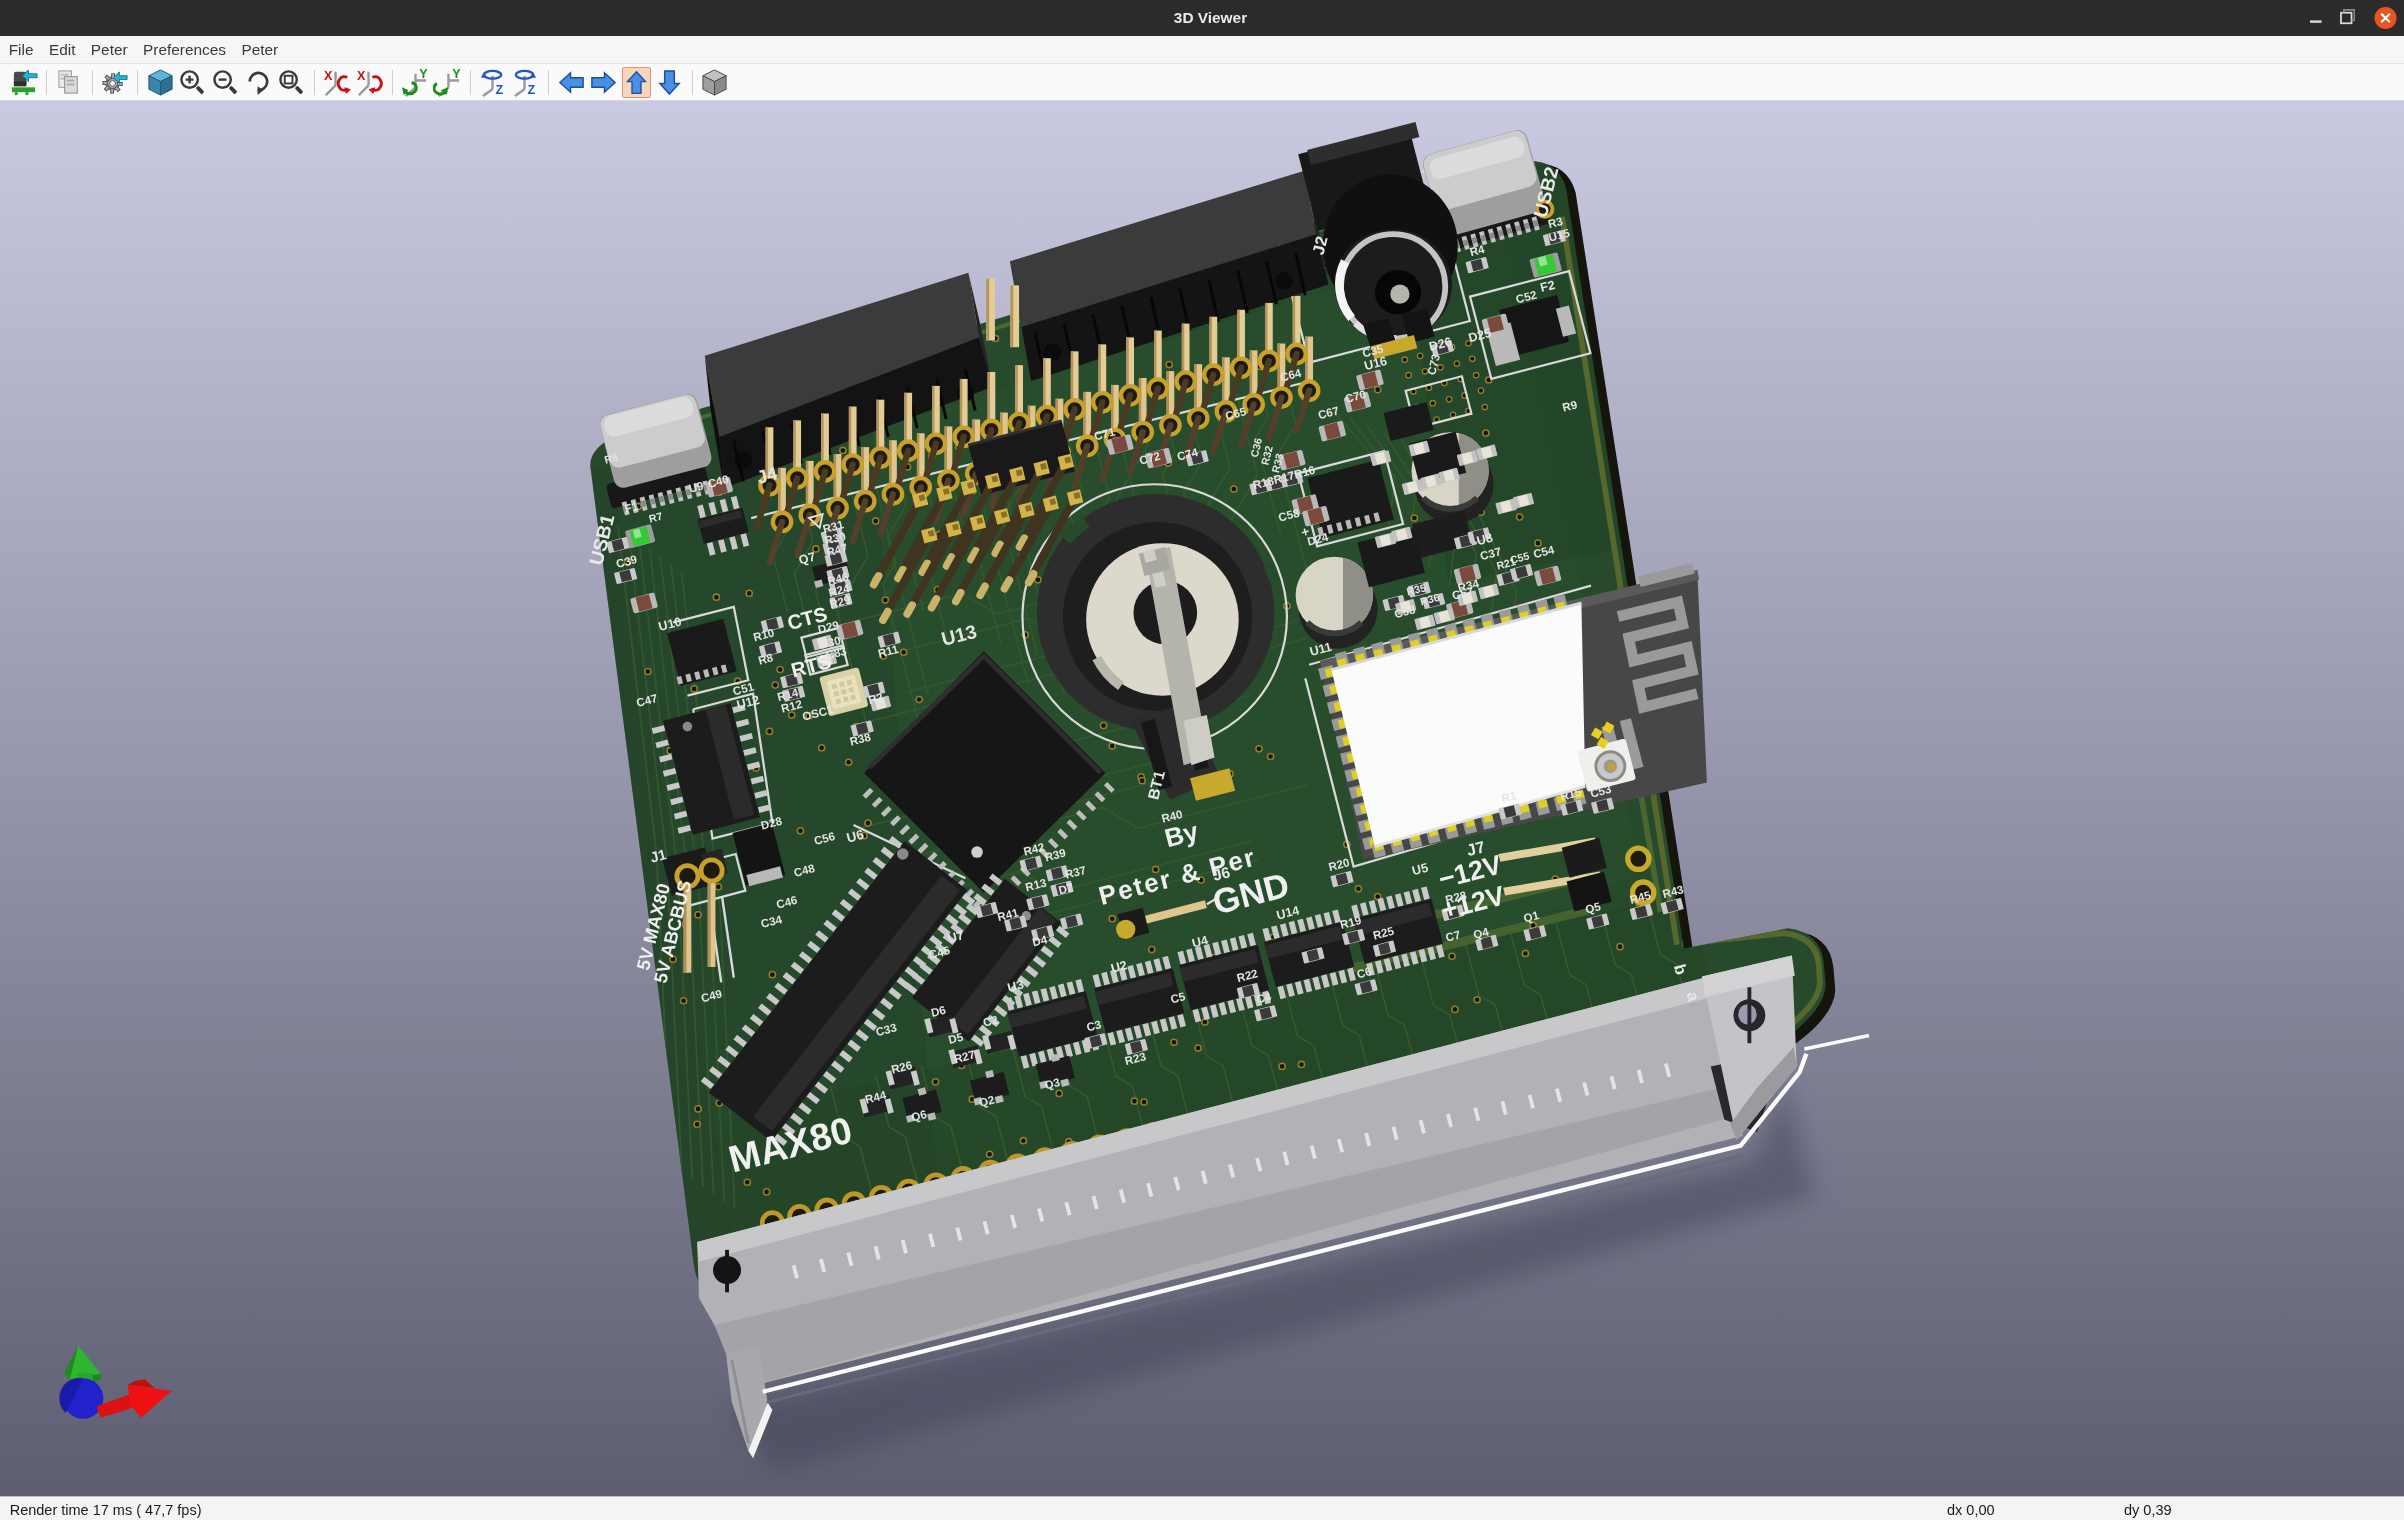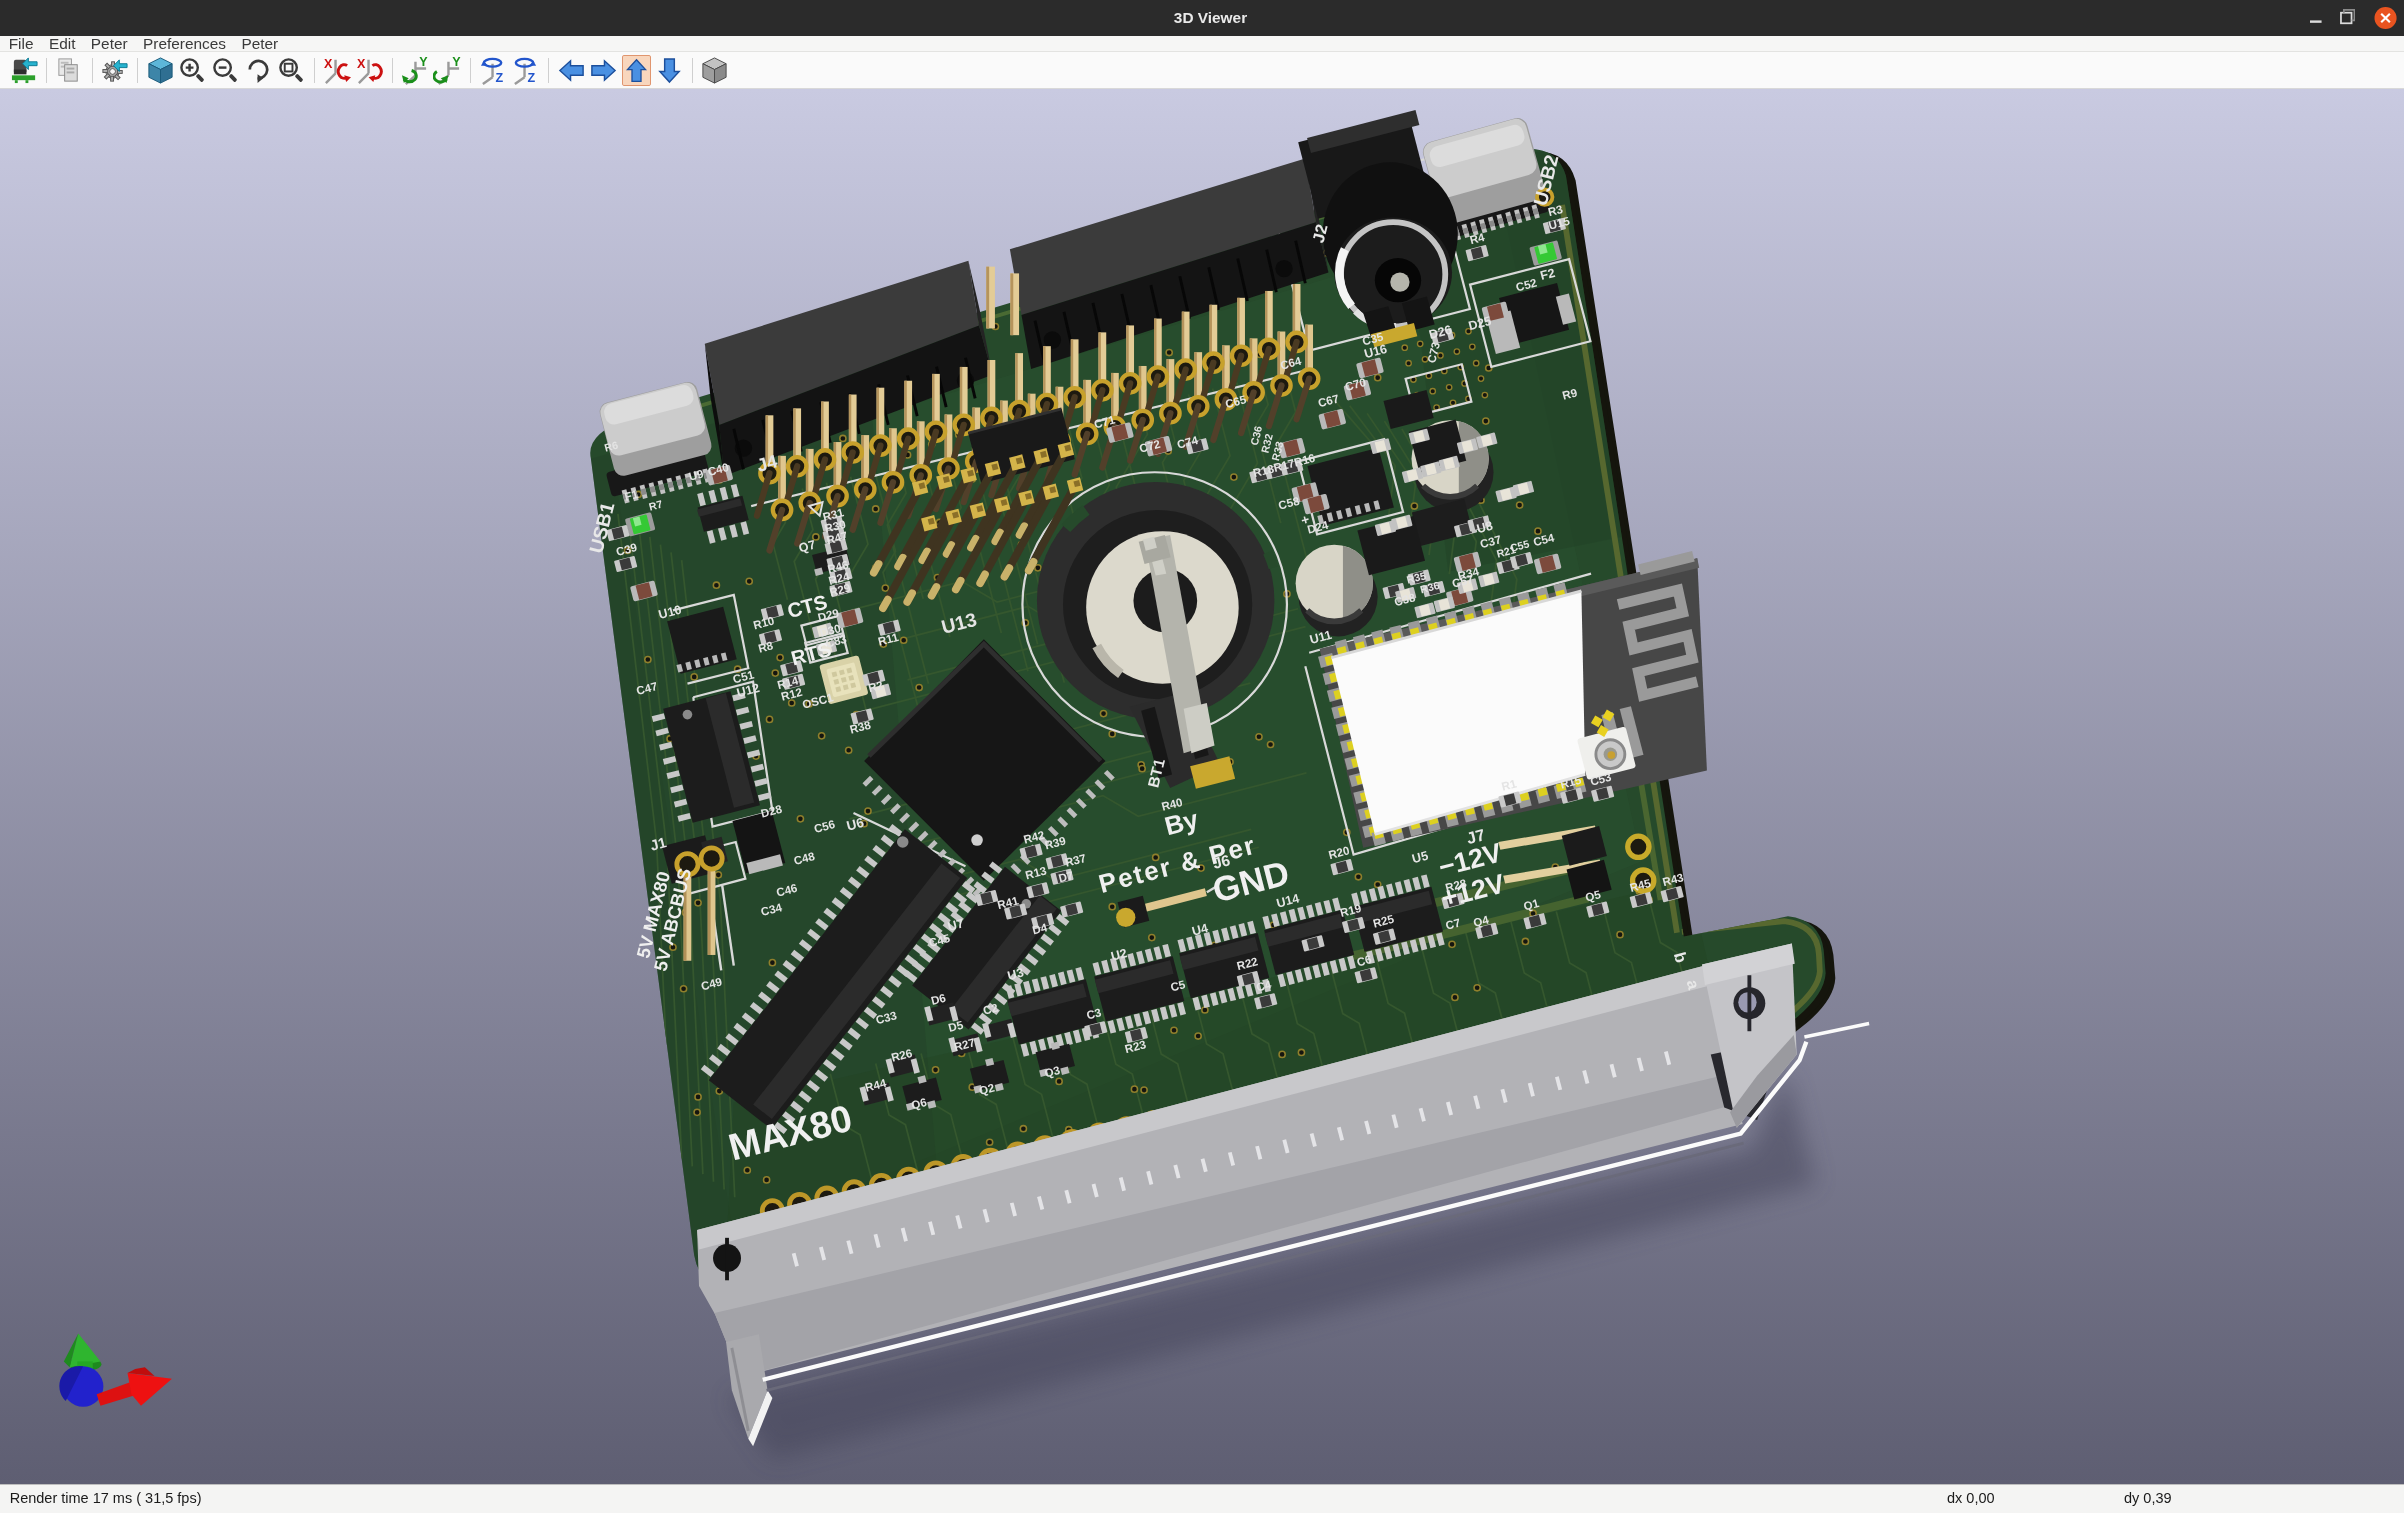--- a/index.html
+++ b/index.html
@@ -1,19 +1,19 @@
 <!DOCTYPE html>
 <html><head><meta charset="utf-8"><style>
 * { margin:0; padding:0; box-sizing:border-box; }
 body { width:2404px; height:1521px; overflow:hidden; font-family:"Liberation Sans", sans-serif; background:#fff; }
 .titlebar { height:36px; background:#2b2b2b; position:relative; }
 .titlebar .t { position:absolute; left:0; right:0; top:0; height:36px; line-height:36px; text-align:center;
   color:#eaeaea; font-size:15.4px; font-weight:bold;margin-left:17px; }
 .wbtn { position:absolute; top:0; height:36px; display:flex; align-items:center; }
-.menubar { height:16px; background:#f6f6f5; display:flex; align-items:center; padding-left:8.7px;
+.menubar { height:28px; background:#f6f6f5; display:flex; align-items:center; padding-left:8.7px;
   font-size:15.4px; color:#3a3a3a; border-bottom:1px solid #e3e3e1; }
 .menubar span { margin-right:15.4px; }
 .toolbar { height:37px; background:#fafafa; display:flex; align-items:center; padding-left:7.7px;
   border-bottom:1px solid #d8d8d8; }
 .ti { height:29px; margin:0 1.9px; display:flex; align-items:center; justify-content:center; }
 .ti.hl { background:#f8d6bd; border:1.4px solid #e0956e; border-radius:1.9px; width:29px; height:31px; }
 .sep { width:1px; height:25px; background:#cfcfcf; margin:0 5.8px; }
 .viewport { position:relative; height:1395px; background:linear-gradient(#c9cae1, #5e5e72); overflow:hidden; }
 .statusbar { height:29px; background:#f4f4f3; border-top:1px solid #bdbdbd; position:relative;
   font-size:14.5px; color:#1a1a1a; }
@@ -1776,17 +1776,17 @@
 <polygon points="81,1389 72,1424 66,1418" fill="#1f8a1f"></polygon>
 <rect x="80" y="1418" width="16" height="14" fill="#25a825"></rect>
 <circle cx="86" cy="1444" r="21" fill="#2222cc"></circle>
 <path d="M 86,1423 A 21,21 0 0 0 68,1459 Z" fill="#1a1aa8"></path>
 <polygon points="100,1452 139,1438 143,1452 104,1464" fill="#dd1111"></polygon>
 <polygon points="132,1430 178,1436 146,1464 136,1452" fill="#ee1111"></polygon>
 <polygon points="132,1430 160,1433 150,1424 140,1426" fill="#c00d0d"></polygon>
 </svg>
 </div>
 <div class="statusbar">
-  <span style="left:9.7px">Render time 17 ms ( 31,5 fps)</span>
+  <span style="left:9.7px">Render time 17 ms ( 47,7 fps)</span>
   <span style="left:1947px">dx 0,00</span>
   <span style="left:2124px">dy 0,39</span>
 </div>
 
 
 </body></html>

